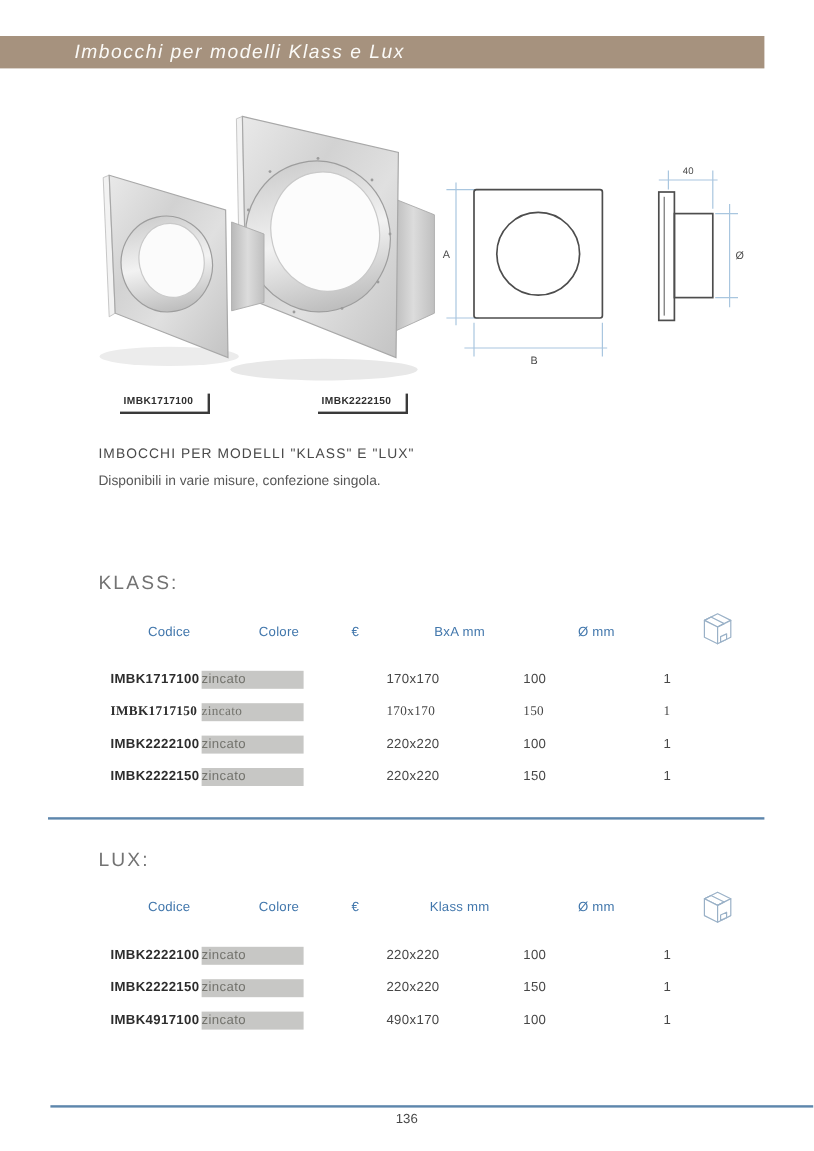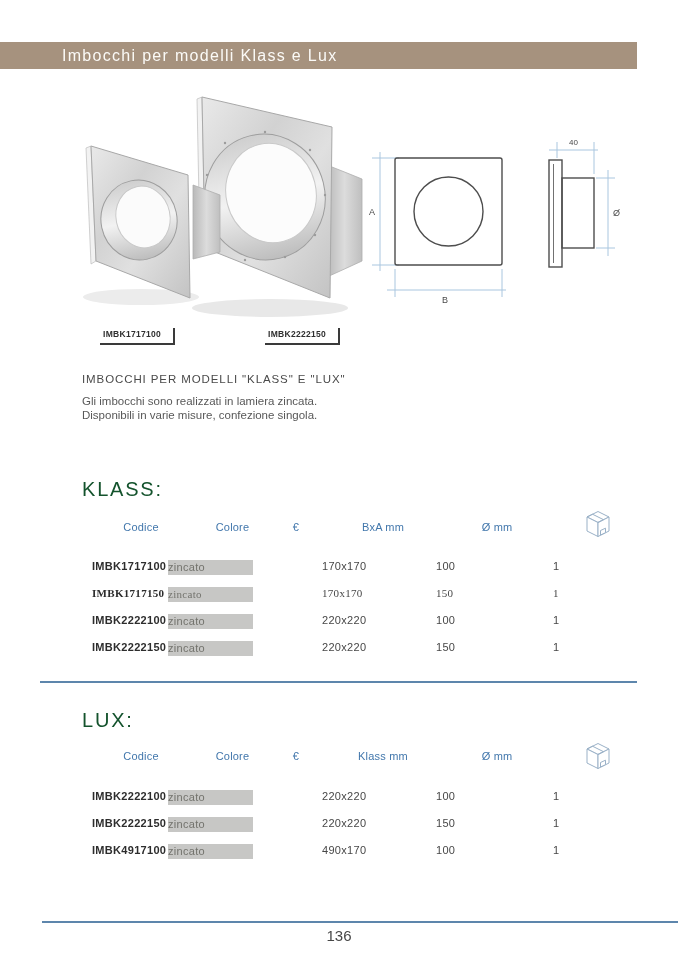--- a/index.html
+++ b/index.html
@@ -1,41 +1,41 @@
 <!DOCTYPE html>
 <html><head>
 <meta charset="utf-8">
 <style>
   html,body{margin:0;padding:0;background:#ffffff;}
   #page{position:relative;width:678px;height:959px;background:#ffffff;overflow:hidden;
         font-family:"Liberation Sans",sans-serif;}
 
   
-  .titlebar{position:absolute;top:42px;left:0;width:637px;height:27px;background:#a6927e;}
+  .titlebar{position:absolute;top:30px;left:0;width:637px;height:27px;background:#a6927e;font-style:italic;}
   .titlebar .t{display:block;line-height:27px;padding-left:62px;font-size:16px;
                color:#fbfaf7;letter-spacing:1.3px;font-weight:400;}
 
   
   .photo{position:absolute;left:75px;top:85px;}
   .drawing{position:absolute;left:368px;top:118px;}
 
   
   .plabel{position:absolute;top:328px;width:73px;height:15px;
           border-bottom:2px solid #3a3a3a;border-right:2px solid #3a3a3a;}
   .plabel span{display:block;font-size:8.5px;font-weight:bold;color:#2f2f2f;
                letter-spacing:0.3px;line-height:13px;padding-left:3px;}
   .plabel.p1{left:100px;} .plabel.p2{left:265px;}
 
   
   .desc-h{position:absolute;left:82px;top:373px;font-size:11.5px;color:#4a4a4a;
           letter-spacing:0.9px;font-weight:500;}
   .desc-b{position:absolute;left:82px;top:394px;font-size:11.5px;color:#585858;line-height:14px;}
 
   
-  .sect{position:absolute;left:82px;font-size:20px;color:#14532d;letter-spacing:1.8px;}
+  .sect{position:absolute;left:82px;font-size:16px;color:#737373;letter-spacing:1.8px;}
   .sect.klass{top:478px;} .sect.lux{top:709px;text-align:center;}
 
   
   .trow{position:absolute;left:0;width:678px;height:27px;}
   .cell{position:absolute;top:0;height:27px;line-height:27px;font-size:11px;
         color:#474747;text-align:left;letter-spacing:0.3px;}
   .hrow{position:absolute;left:0;width:678px;height:20px;margin-left:16px;}
   .hcell{position:absolute;top:0;height:20px;line-height:20px;font-size:11px;
          color:#4277ac;text-align:center;letter-spacing:0.2px;}
   .col-codice{left:80px;width:90px;}
@@ -47,21 +47,21 @@
   .cell.col-codice{text-align:left;padding-left:12px;width:78px;font-weight:bold;color:#2d2d2d;}
   .chip{display:inline-block;width:85px;height:15px;line-height:15px;background:#c7c7c5;
         color:#73736d;font-size:11px;vertical-align:middle;}
 
   .boxicon{position:absolute;left:583px;}
   .boxicon.k{top:508px;} .boxicon.l{top:740px;}
 
   .divider{position:absolute;left:40px;top:681px;width:597px;height:2px;background:#5d86ac;}
   .footline{position:absolute;left:42px;top:921px;width:636px;height:2px;background:#5d86ac;}
   .pagenum{position:absolute;left:0;top:927px;width:678px;text-align:center;
-           font-size:15px;color:#474747;}
+           font-size:11px;color:#474747;}
 </style>
 </head>
 <body>
 
 <div id="page">
 
   <div class="titlebar">
     <span class="t">Imbocchi per modelli Klass e Lux</span>
   </div>
 
@@ -152,21 +152,20 @@
     <g font-family="Liberation Sans, sans-serif" font-size="9" fill="#4a4a4a">
       <text x="1" y="97">A</text>
       <text x="74" y="185">B</text>
       <text x="201" y="27" font-size="8">40</text>
       <text x="245" y="98">Ø</text>
     </g>
   </svg>
 
   <div class="desc-h">IMBOCCHI PER MODELLI "KLASS" E "LUX"</div>
   <div class="desc-b">
-    <div>Gli imbocchi sono realizzati in lamiera zincata.</div>
     <div>Disponibili in varie misure, confezione singola.</div>
   </div>
 
   <div class="sect klass">KLASS:</div>
 
   <div class="hrow" style="top:517px;">
     <span class="hcell col-codice">Codice</span>
     <span class="hcell col-colore">Colore</span>
     <span class="hcell col-euro">€</span>
     <span class="hcell col-bxa">BxA mm</span>

